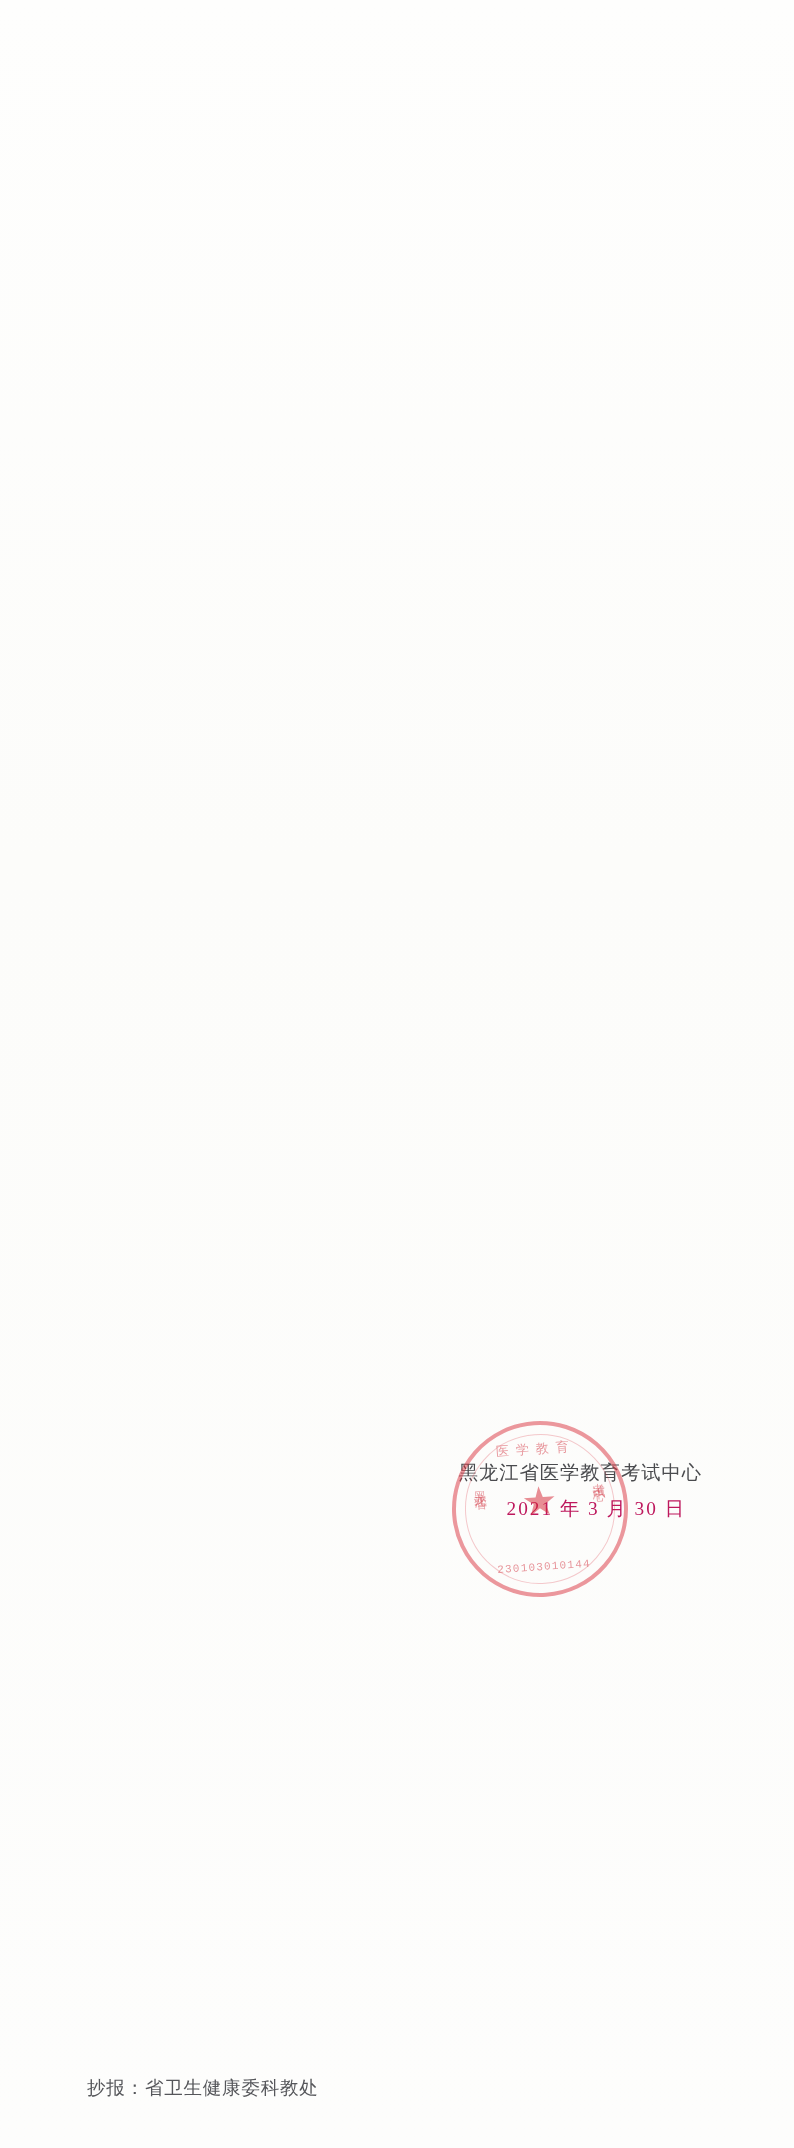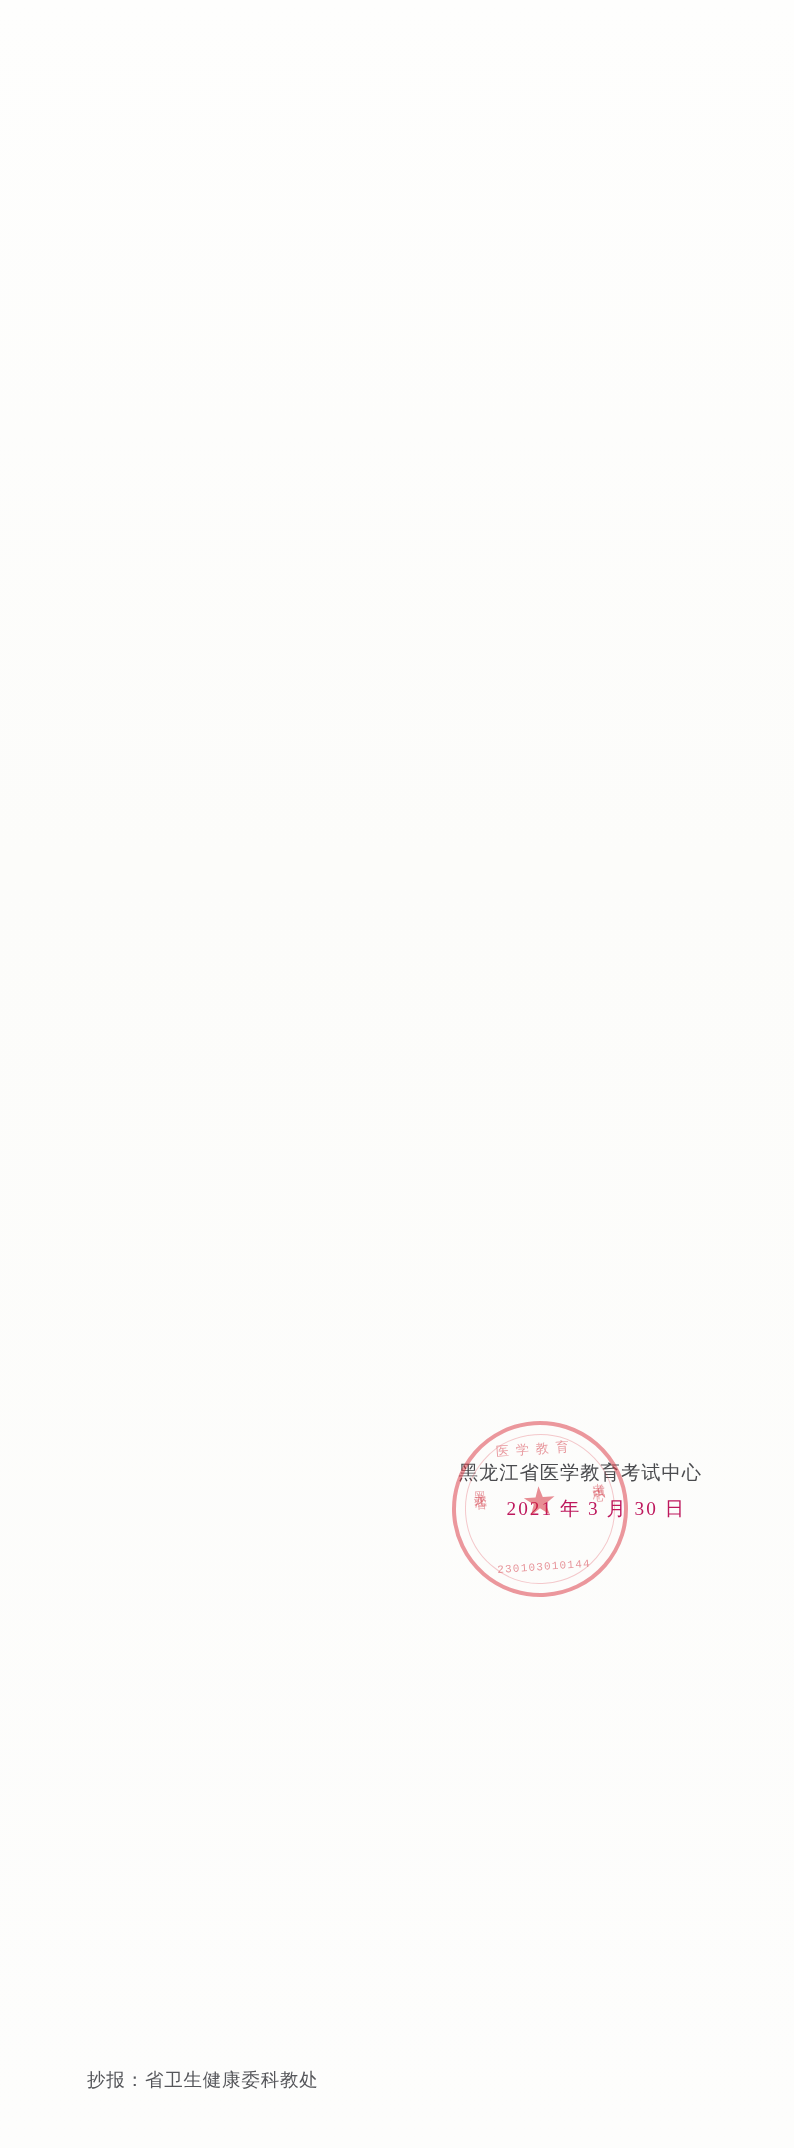--- a/index.html
+++ b/index.html
@@ -198,21 +198,21 @@
   .seal-side-r { right: 16px; }
 
   
   .footer-note-wrap {
     position: absolute;
     left: 0; right: 0;
     bottom: 44px;
   }
   .footer-note {
     width: 620px;
-    margin: 12px auto;
+    margin: 4px auto;
     font-size: 18.5px;
     letter-spacing: 0.8px;
     color: #55565a;
   }
 </style>
 </head>
 <body>
 
 <div class="sheet">
   <div class="paper-tint"></div>

